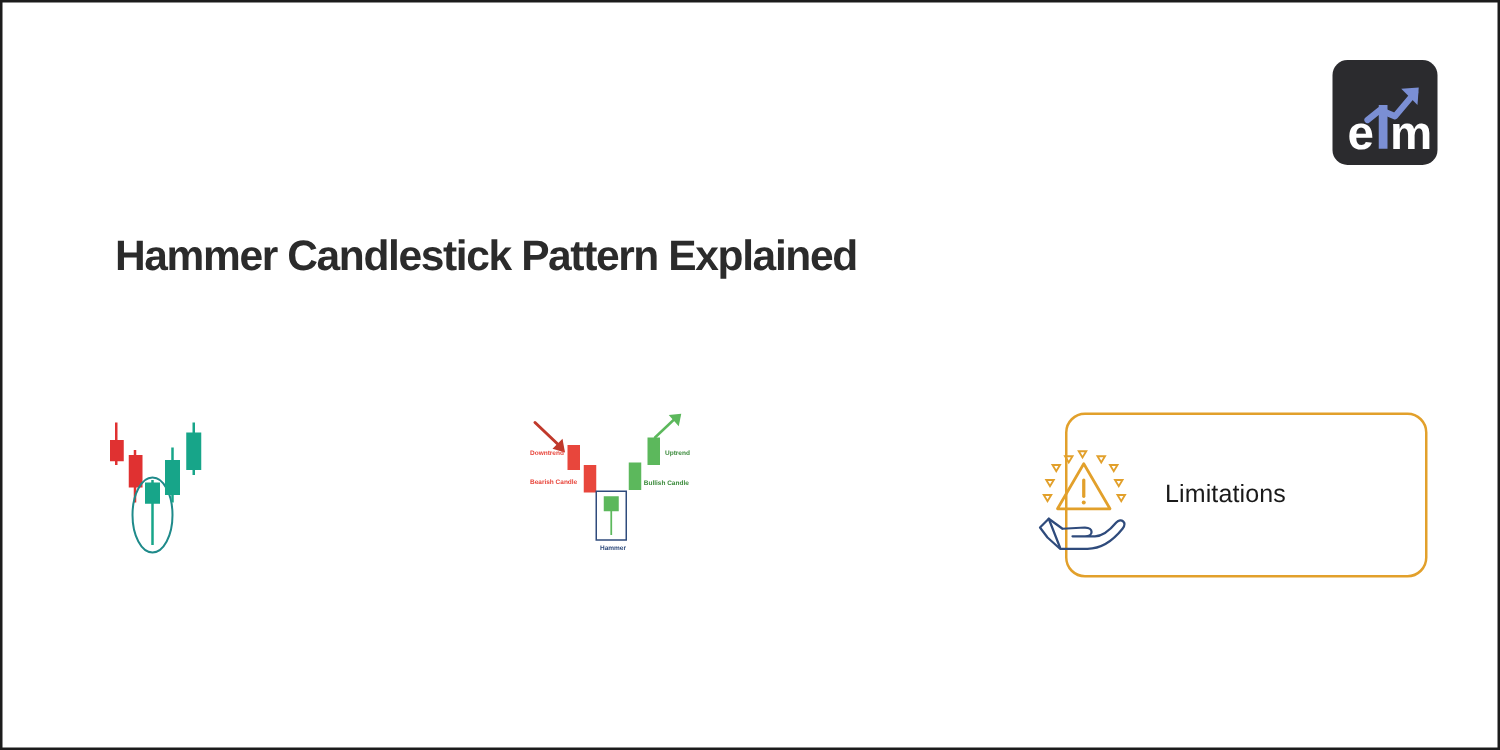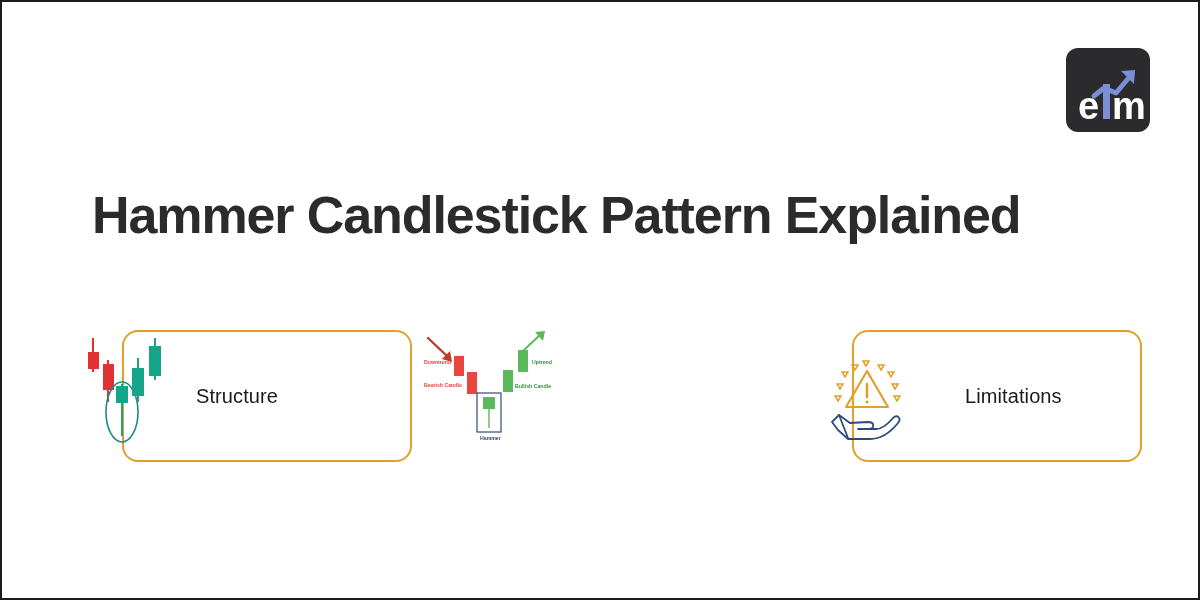--- a/index.html
+++ b/index.html
@@ -34,21 +34,21 @@
     background: #2b2b2e;
     border-radius: 12px;
   }
 
   
   #title {
     position: absolute;
     left: 90px;
     top: 184px;
     width: 1060px;
-    font-size: 52px;
+    font-size: 34px;
     font-weight: 700;
     letter-spacing: -1.1px;
     color: #2b2b2b;
     line-height: 1.12;
     white-space: nowrap;
   }
 
   
   #cards {
     position: absolute;
@@ -77,21 +77,21 @@
     letter-spacing: 0.1px;
     white-space: nowrap;
   }
 
   #card-structure  { left: 120px; width: 290px; }
   #card-formation  { left: 485px; width: 290px; }
   #card-limits     { left: 850px; width: 290px; }
 
   #card-structure .card-label { left: 72px; }
   #card-formation .card-label { left: 70px; }
-  #card-limits    .card-label { left: 78px; margin-left: 33px; }
+  #card-limits    .card-label { left: 78px; }
 
   
   .illus {
     position: absolute;
     top: 328px;
   }
 
   #illus-structure { left: 74px;  width: 110px; height: 132px; }
   #illus-formation { left: 420px; width: 150px; height: 132px; }
   #illus-limits    { left: 828px; width: 78px;  height: 132px; }
@@ -116,23 +116,20 @@
       <rect x="37" y="36" width="7" height="35" fill="#7b8fd4"></rect>
 
       <text x="46" y="71" font-family="'Liberation Sans', sans-serif" font-size="38" font-weight="700" fill="#ffffff">m</text>
     </svg>
   </div>
 
   <h1 id="title">Hammer Candlestick Pattern Explained</h1>
 
   <div id="cards">
 
-    <div class="card" id="card-structure">
-      <span class="card-label">Structure</span>
-    </div>
 
 
     <div class="card" id="card-limits">
       <span class="card-label">Limitations</span>
     </div>
   </div>
 
   <div class="illus" id="illus-structure">
     <svg width="110" height="132" viewBox="0 0 110 132">
       <g>

